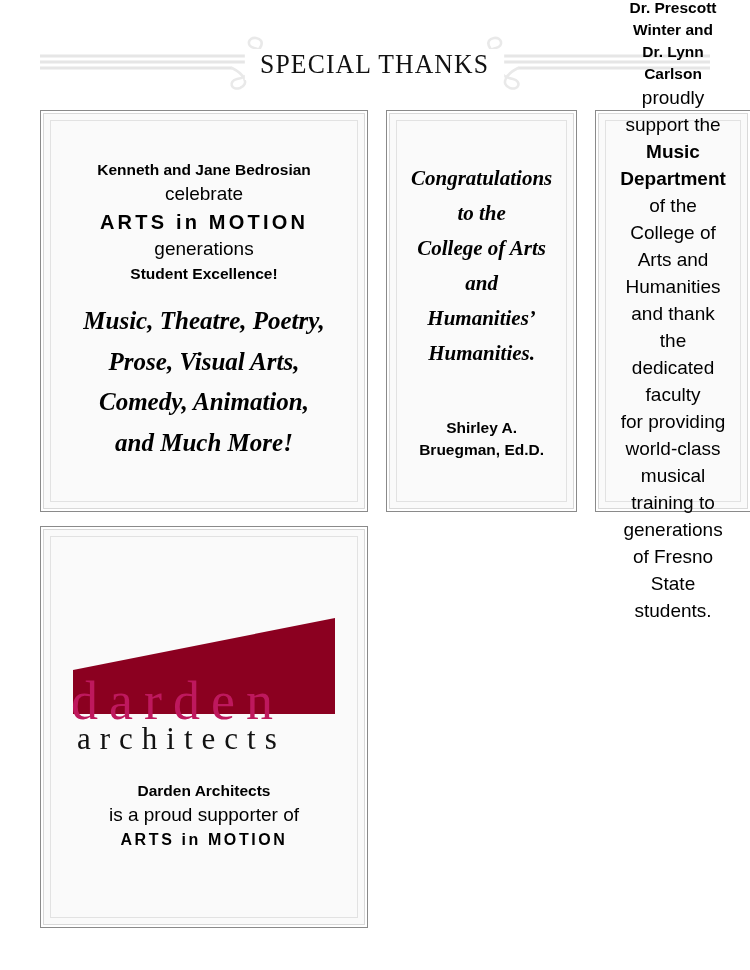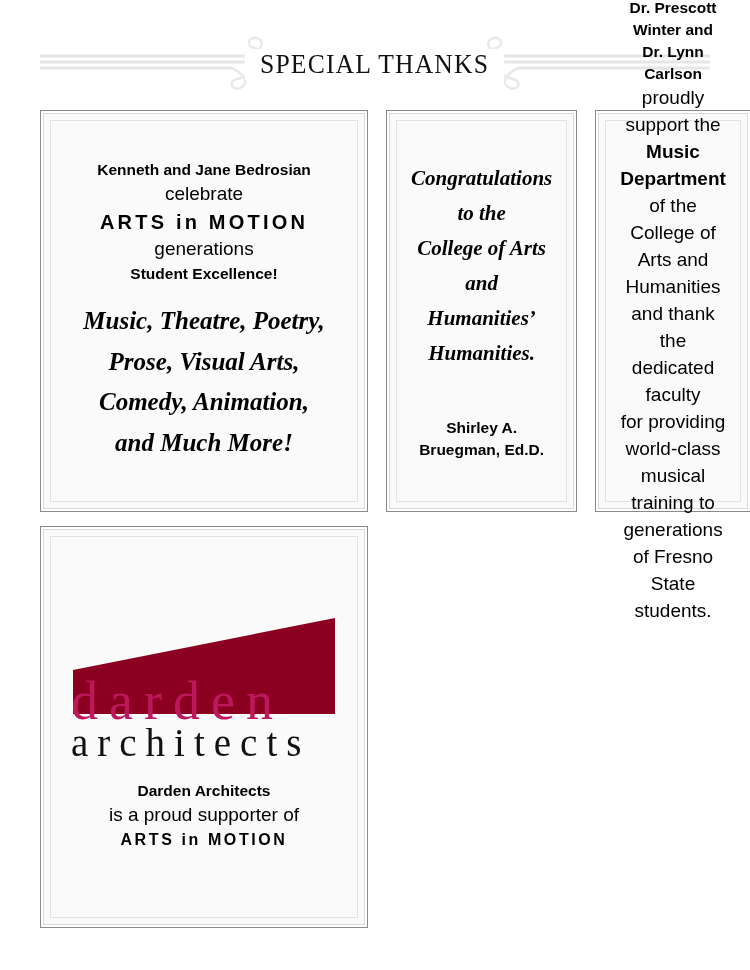--- a/index.html
+++ b/index.html
@@ -145,26 +145,26 @@
     text-align: left;
     font-family: "Liberation Serif", serif;
     font-size: 54px;
     letter-spacing: 11px;
     color: #be185d;
     line-height: 1;
     z-index: 2;
   }
   .logo-architects {
     position: absolute;
-    left: 6px;
+    left: 12px;
     top: 121px;
     width: 278px;
     text-align: left;
     font-family: "Liberation Serif", serif;
-    font-size: 39px;
+    font-size: 31px;
     letter-spacing: 9px;
     color: #111111;
     line-height: 1;
     z-index: 2;
   }
   .logo-caption { margin-top: 26px; }
 </style>
 </head>
 <body>
 

